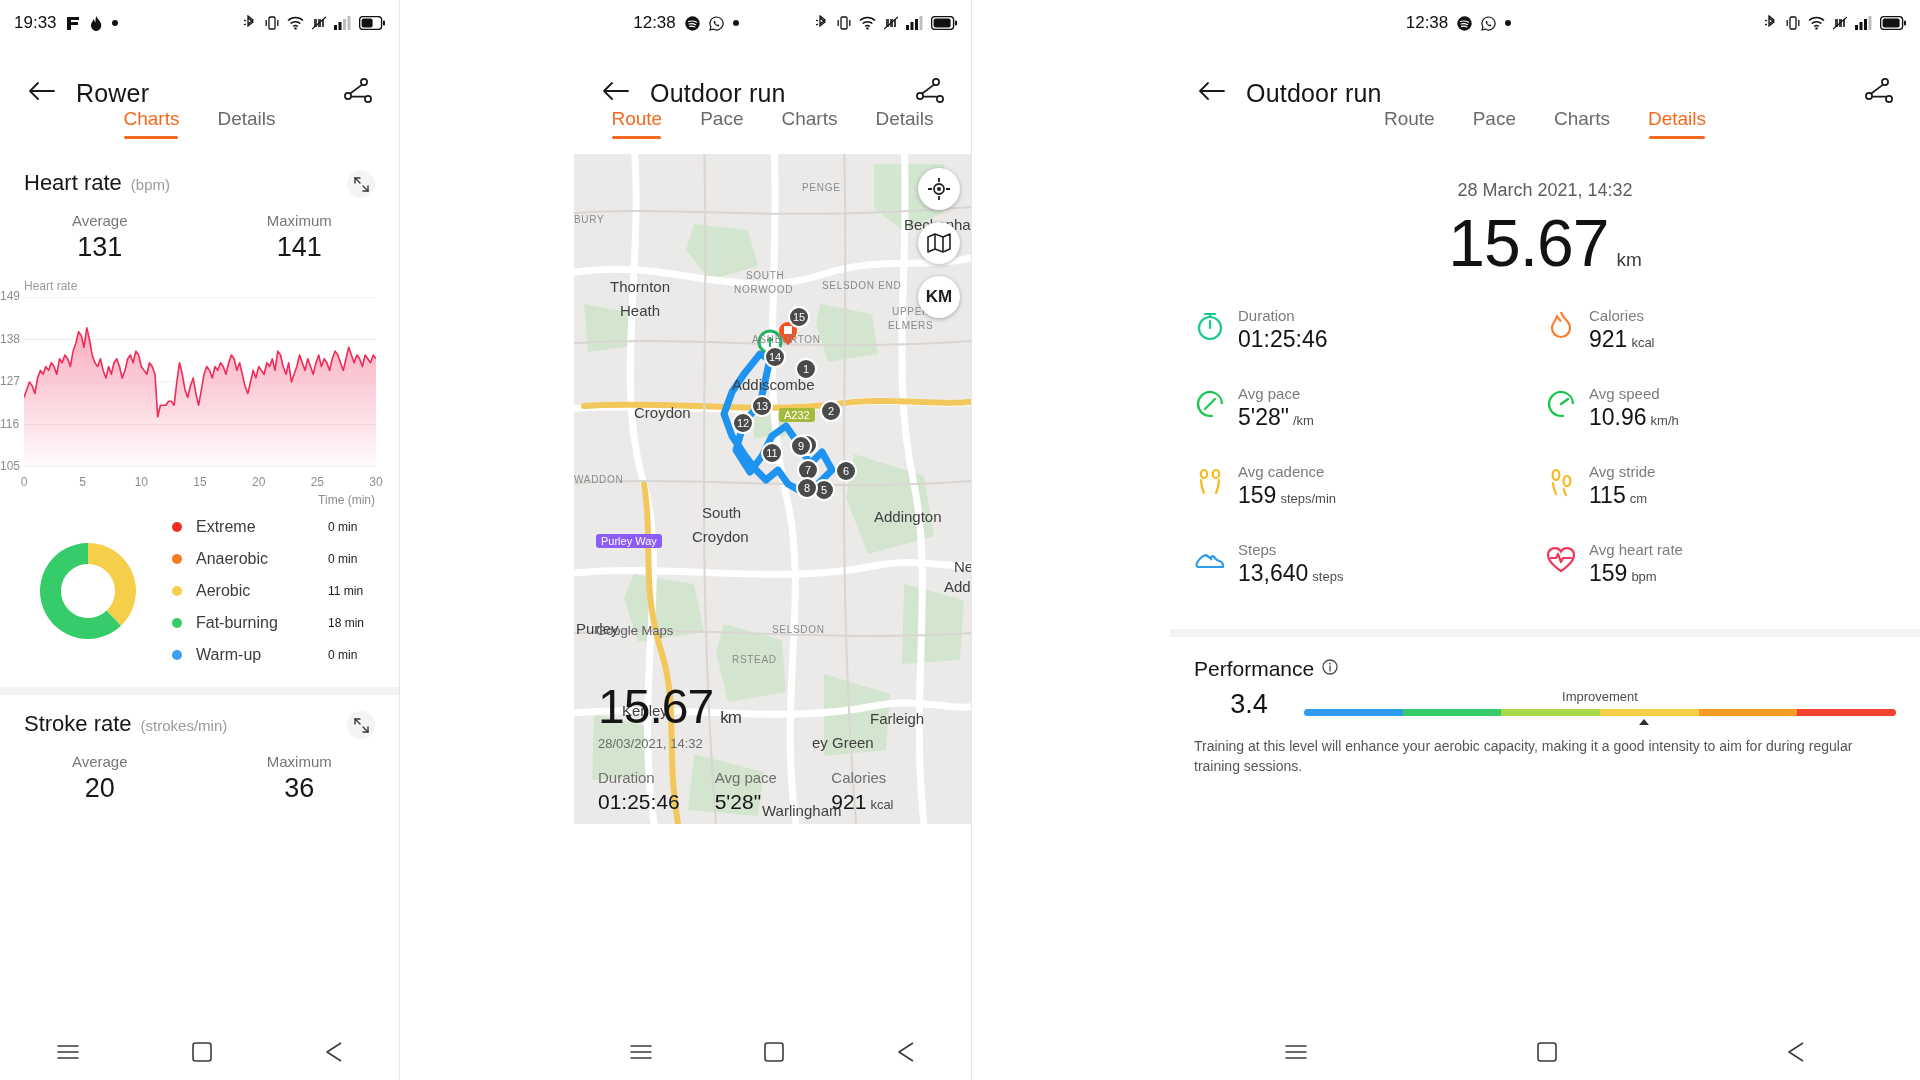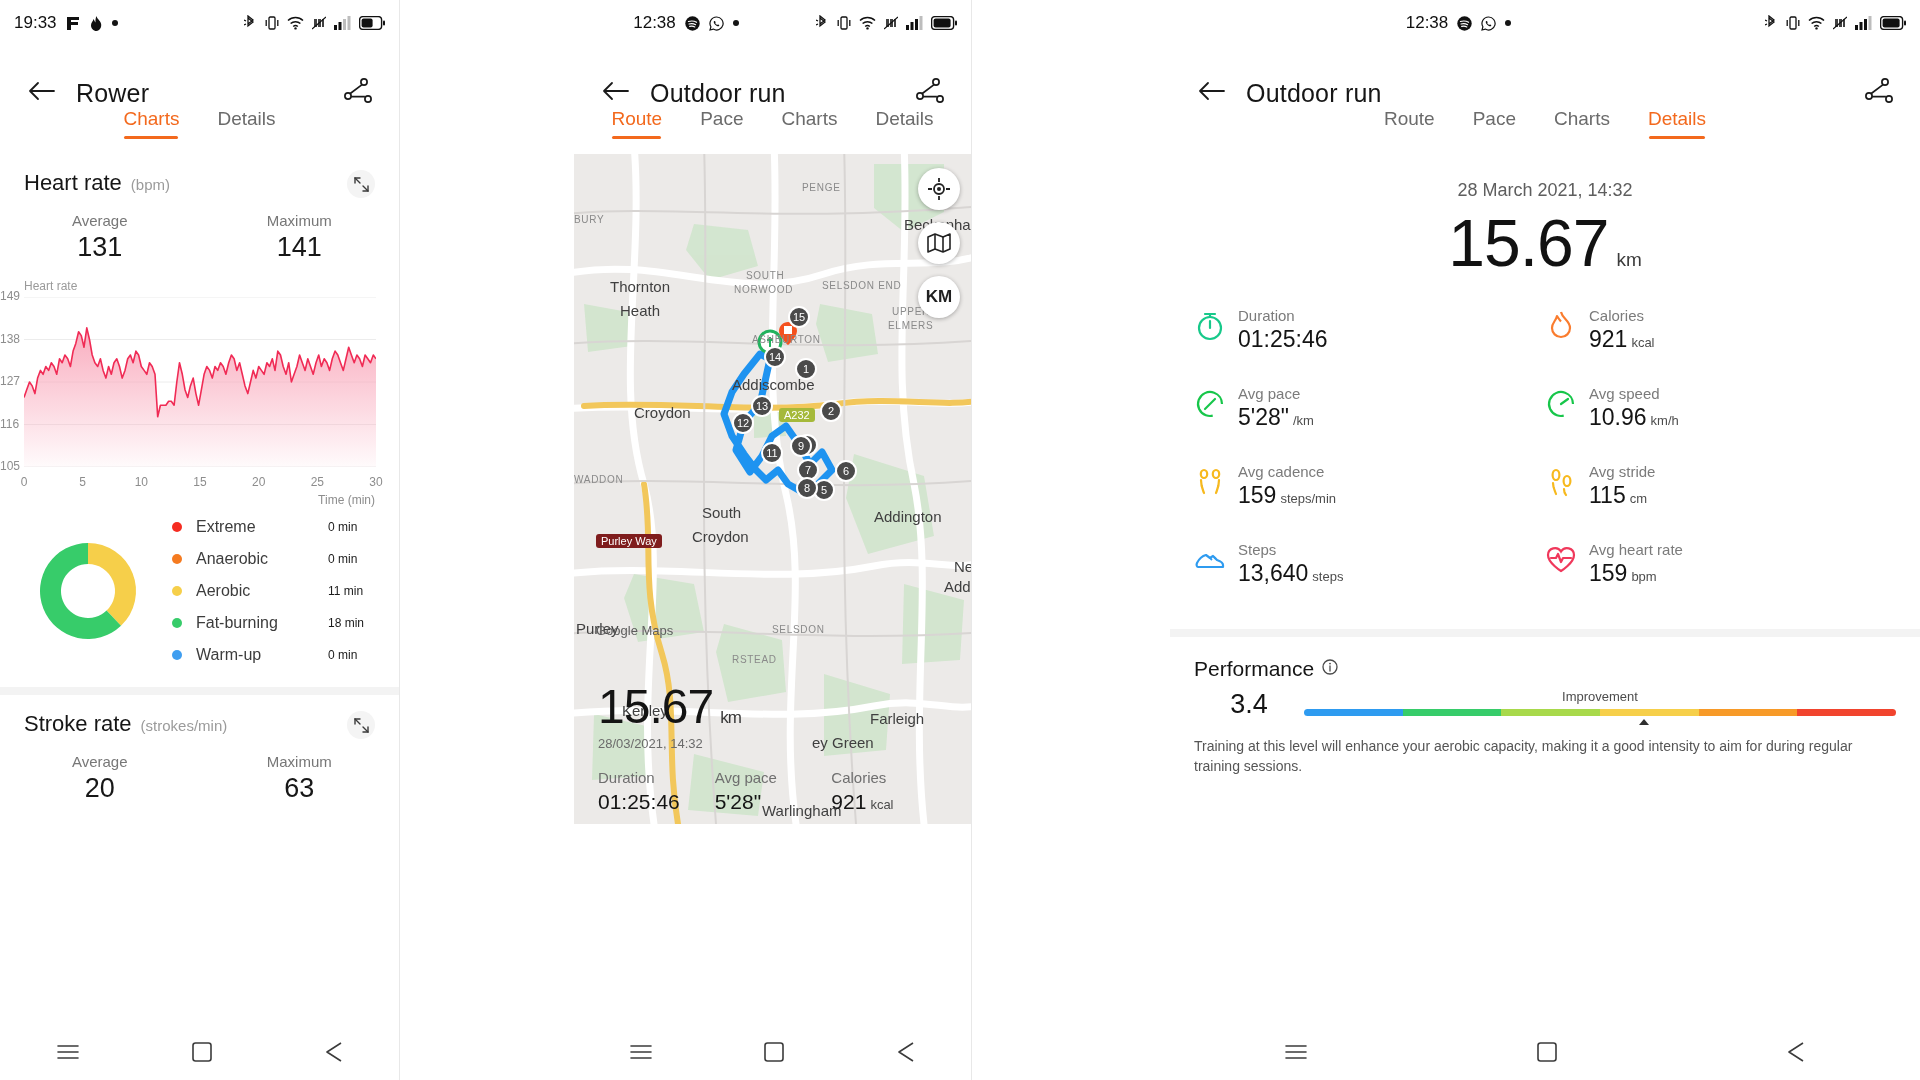--- a/index.html
+++ b/index.html
@@ -341,21 +341,21 @@
       </div>
     </div>
 
     <div class="stat-row">
       <div class="stat-col">
         <div class="stat-lbl">Average</div>
         <div class="stat-val">20</div>
       </div>
       <div class="stat-col">
         <div class="stat-lbl">Maximum</div>
-        <div class="stat-val">63</div>
+        <div class="stat-val">36</div>
       </div>
     </div>
 
     <div class="navbar">
       <span class="nav-ico">
         <svg width="22" height="16" viewBox="0 0 22 16">
             <path d="M1 2h20M1 8h20M1 14h20" stroke="#3b3b3b" stroke-width="1.6" stroke-linecap="round"></path>
           </svg>
       </span>
       <span class="nav-ico">
@@ -521,21 +521,21 @@
           <div class="placelbl big" style="left: 60px; top: 250px;">Croydon</div>
           <div class="placelbl" style="left: 205px; top: 254px; background: rgb(165, 185, 58); color: rgb(255, 255, 255); padding: 1px 5px; border-radius: 3px; font-size: 11px;">A232</div>
           <div class="placelbl caps" style="left: 0px; top: 320px;">WADDON</div>
           <div class="placelbl big" style="left: 300px; top: 354px;">Addington</div>
           <div class="placelbl big" style="left: 128px; top: 350px;">South</div>
           <div class="placelbl big" style="left: 118px; top: 374px;">Croydon</div>
           <div class="placelbl big" style="left: 380px; top: 404px;">New</div>
           <div class="placelbl big" style="left: 370px; top: 424px;">Addin</div>
           <div class="placelbl caps" style="left: 198px; top: 470px;">SELSDON</div>
           <div class="placelbl big" style="left: 2px; top: 466px;">Purley</div>
-          <div class="placelbl" style="left: 22px; top: 380px; background: #7f1d1d; color: rgb(255, 255, 255); padding: 1px 5px; border-radius: 3px; font-size: 11px;">Purley Way</div>
+          <div class="placelbl" style="left: 22px; top: 380px; background: #8b5cf6; color: rgb(255, 255, 255); padding: 1px 5px; border-radius: 3px; font-size: 11px;">Purley Way</div>
           <div class="placelbl big" style="left: 48px; top: 548px;">Kenley</div>
           <div class="placelbl big" style="left: 296px; top: 556px;">Farleigh</div>
           <div class="placelbl caps" style="left: 158px; top: 500px;">RSTEAD</div>
           <div class="placelbl big" style="left: 238px; top: 580px;">ey Green</div>
           <div class="placelbl big" style="left: 188px; top: 648px;">Warlingham</div>
         </div>
       <div id="map-markers">
           <div class="marker" style="left: 221px; top: 204px;">1</div>
           <div class="marker" style="left: 246px; top: 246px;">2</div>
           <div class="marker" style="left: 222px; top: 280px;">3</div>

